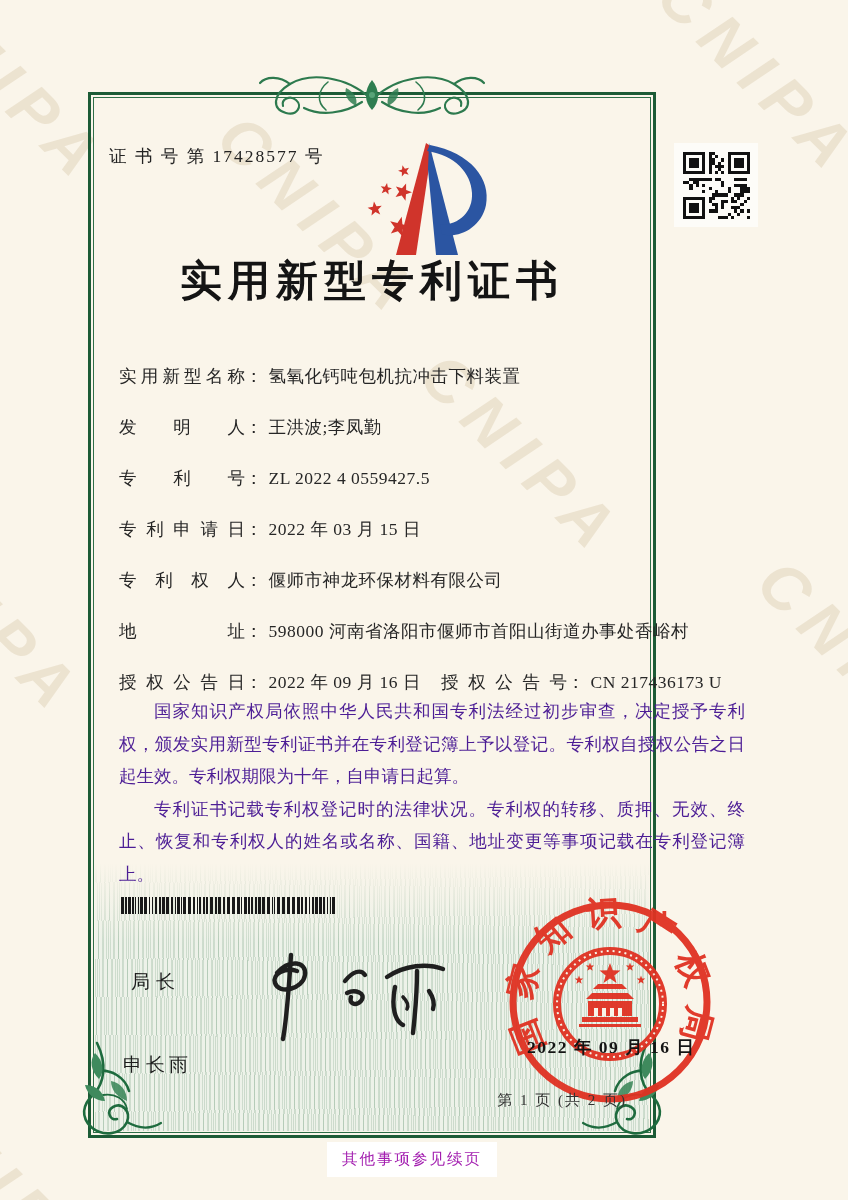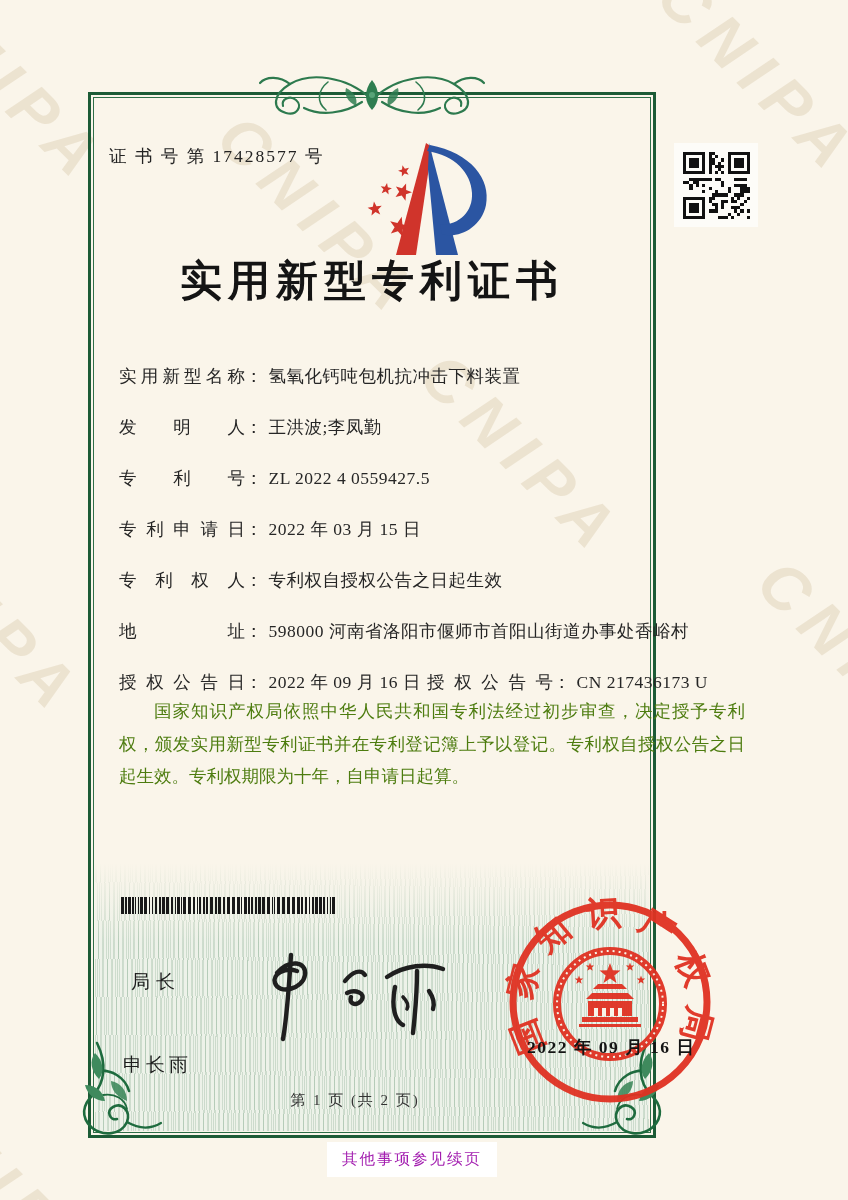--- a/index.html
+++ b/index.html
@@ -74,45 +74,45 @@
   
   .fields { left:28px; top:260px; width:634px; z-index:3; font-size:17.5px; color:#262626; }
   .frow { position:relative; line-height:26px; margin-bottom:25px; white-space:nowrap;margin-top:8px; }
   .flabel {
     display:inline-block; width:126px;
     text-align:justify; text-align-last:justify;
     vertical-align:top;
   }
   .fcolon { display:inline-block; }
   .fvalue { display:inline-block; margin-left:6px; letter-spacing:.5px; }
-  .grant-no { position:absolute; left:308px; top:0; white-space:nowrap; }
+  .grant-no { position:absolute; left:322px; top:0; white-space:nowrap; }
 
   
   .body-text {
     left:28px; top:600px; width:626px;
-    font-size:17.5px; line-height:32.5px; text-align:justify; color:#4d7c0f;
+    font-size:17.5px; line-height:32.5px; text-align:justify; color:#4c1d95;
     z-index:3;
   }
   .body-text p { text-indent:2em; }
 
   
   .barcode { left:30px; top:802px; width:218px; height:17px; z-index:3; }
   .director-title { left:32px; top:874px; font-size:19px; letter-spacing:6px; color:#1d1d1d; z-index:3;padding-left:8px; }
   .director-name  { left:32px; top:957px; font-size:19px; letter-spacing:4px; color:#1d1d1d; z-index:3; }
   .signature { left:158px; top:852px; width:210px; height:100px; z-index:3; }
 
   .seal { left:414px; top:802px; width:210px; height:210px; z-index:3; opacity:.95; }
   .seal-date {
     left:436px; top:940px; width:200px;
     font-size:17.5px; letter-spacing:1.5px; font-weight:600; color:#141414;
     z-index:4; white-space:nowrap;
   }
 
   .page-indicator {
-    left:18px; right:0; top:996px; text-align:center;
+    left:18px; right:0; top:996px; text-align:right;
     font-size:15px; letter-spacing:2px; color:#333;
     z-index:3; transform:translateX(-26px);
   }
 
   
   .orn-top { left:50%; top:-27px; margin-left:-122px; z-index:2; }
   .orn-bl  { left:-24px; bottom:-8px; z-index:2; }
   .orn-br  { right:-24px; bottom:-8px; z-index:2; transform:scaleX(-1); }
 
   
@@ -321,35 +321,36 @@
     <div class="frow">
       <span class="flabel">发明人</span><span class="fcolon">：</span><span class="fvalue">王洪波;李凤勤</span>
     </div>
     <div class="frow">
       <span class="flabel">专利号</span><span class="fcolon">：</span><span class="fvalue">ZL 2022 4 0559427.5</span>
     </div>
     <div class="frow">
       <span class="flabel">专利申请日</span><span class="fcolon">：</span><span class="fvalue">2022 年 03 月 15 日</span>
     </div>
     <div class="frow">
-      <span class="flabel">专利权人</span><span class="fcolon">：</span><span class="fvalue">专利权自授权公告之日起生效</span>
+      <span class="flabel">专利权人</span><span class="fcolon">：</span><span class="fvalue">偃师市神龙环保材料有限公司</span>
     </div>
     <div class="frow">
       <span class="flabel">地址</span><span class="fcolon">：</span><span class="fvalue">598000 河南省洛阳市偃师市首阳山街道办事处香峪村</span>
     </div>
     <div class="frow">
       <span class="flabel">授权公告日</span><span class="fcolon">：</span><span class="fvalue">2022 年 09 月 16 日</span>
       <span class="grant-no">
         <span class="flabel">授权公告号</span><span class="fcolon">：</span><span class="fvalue">CN 217436173 U</span>
       </span>
     </div>
   </div>
 
   <div class="abs body-text">
     <p>国家知识产权局依照中华人民共和国专利法经过初步审查，决定授予专利权，颁发实用新型专利证书并在专利登记簿上予以登记。专利权自授权公告之日起生效。专利权期限为十年，自申请日起算。</p>
+    <p>专利证书记载专利权登记时的法律状况。专利权的转移、质押、无效、终止、恢复和专利权人的姓名或名称、国籍、地址变更等事项记载在专利登记簿上。</p>
   </div>
 
   <svg class="abs barcode" id="barcode-svg" viewBox="0 0 218 17">
       <rect x="0" y="0" width="3" height="17" fill="#181818"></rect>
       <rect x="4" y="0" width="2" height="17" fill="#181818"></rect>
       <rect x="7" y="0" width="3" height="17" fill="#181818"></rect>
       <rect x="11" y="0" width="2" height="17" fill="#181818"></rect>
       <rect x="14" y="0" width="1" height="17" fill="#181818"></rect>
       <rect x="17" y="0" width="1" height="17" fill="#181818"></rect>
       <rect x="19" y="0" width="3" height="17" fill="#181818"></rect>

